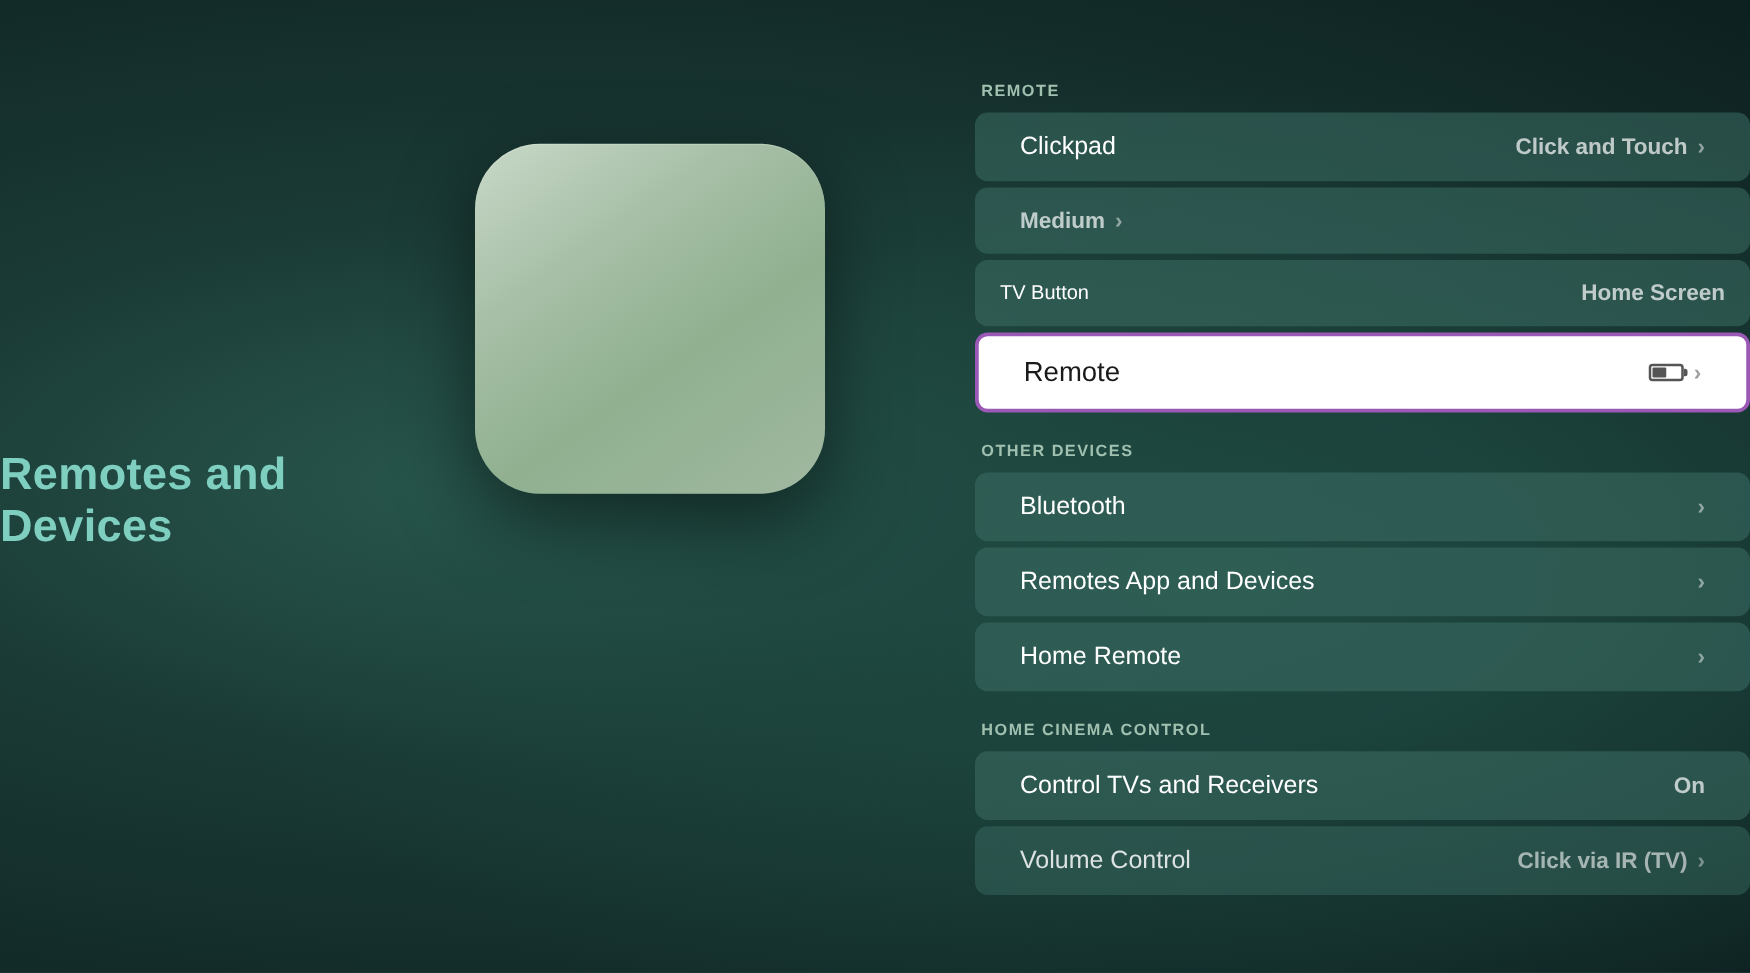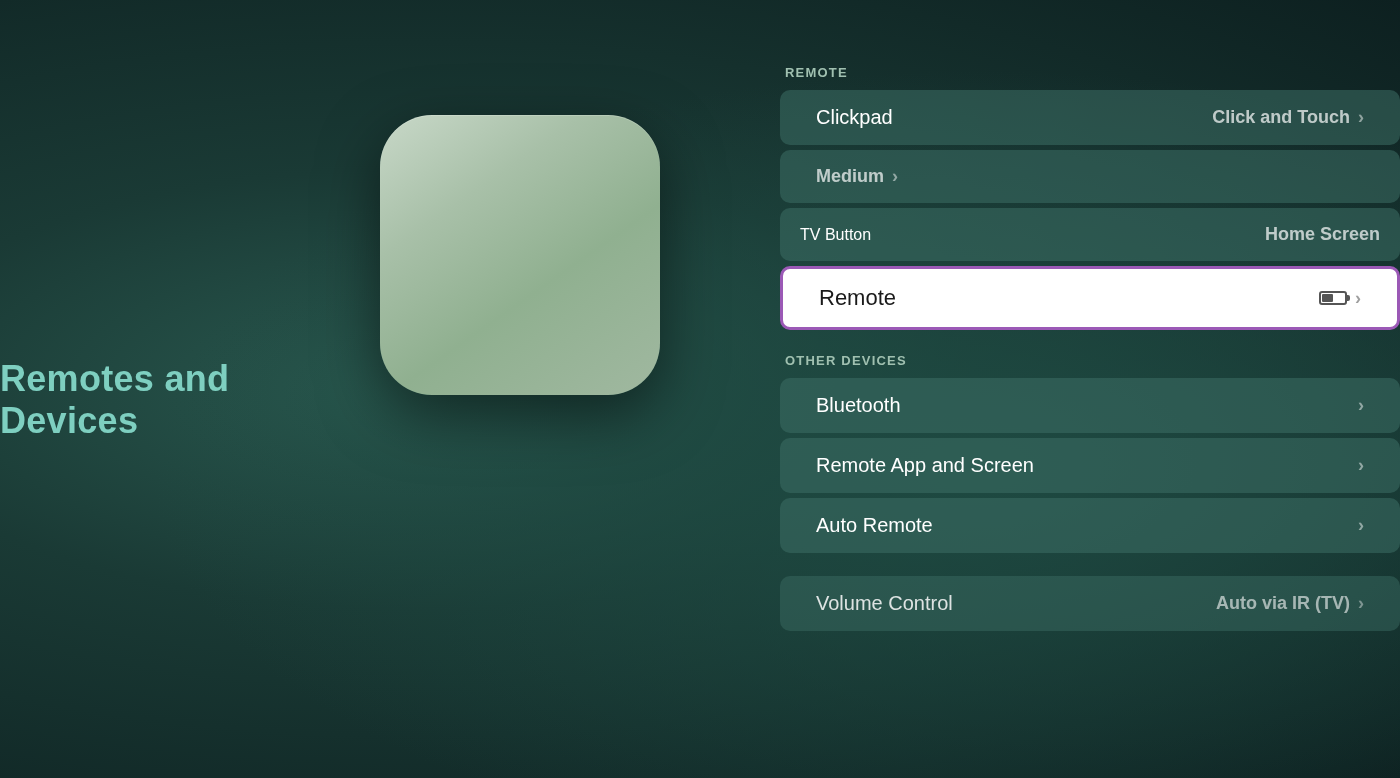--- a/index.html
+++ b/index.html
@@ -281,41 +281,46 @@
         <div class="section-label">OTHER DEVICES</div>
 
         <div class="menu-item">
           <span class="menu-item-left">Bluetooth</span>
           <span class="menu-item-right">
             <span class="chevron">›</span>
           </span>
         </div>
 
         <div class="menu-item">
-          <span class="menu-item-left">Remote App and Screen</span>
-          <span class="menu-item-right">
-            <span class="chevron">›</span>
-          </span>
-        </div>
-
-        <div class="menu-item">
-          <span class="menu-item-left">Auto Remote</span>
+          <span class="menu-item-left">Remotes App and Devices</span>
+          <span class="menu-item-right">
+            <span class="chevron">›</span>
+          </span>
+        </div>
+
+        <div class="menu-item">
+          <span class="menu-item-left">Home Remote</span>
           <span class="menu-item-right">
             <span class="chevron">›</span>
           </span>
         </div>
       </div>
 
       <div class="menu-group">
-
+        <div class="section-label">HOME CINEMA CONTROL</div>
+
+        <div class="menu-item">
+          <span class="menu-item-left">Control TVs and Receivers</span>
+          <span class="menu-item-right">On</span>
+        </div>
 
         <div class="menu-item" style="opacity: 0.85;">
           <span class="menu-item-left">Volume Control</span>
           <span class="menu-item-right">
-            <span>Auto via IR (TV)</span>
+            <span>Click via IR (TV)</span>
             <span class="chevron">›</span>
           </span>
         </div>
       </div>
 
     </div>
   </div>
 </div>
 
 </body></html>

